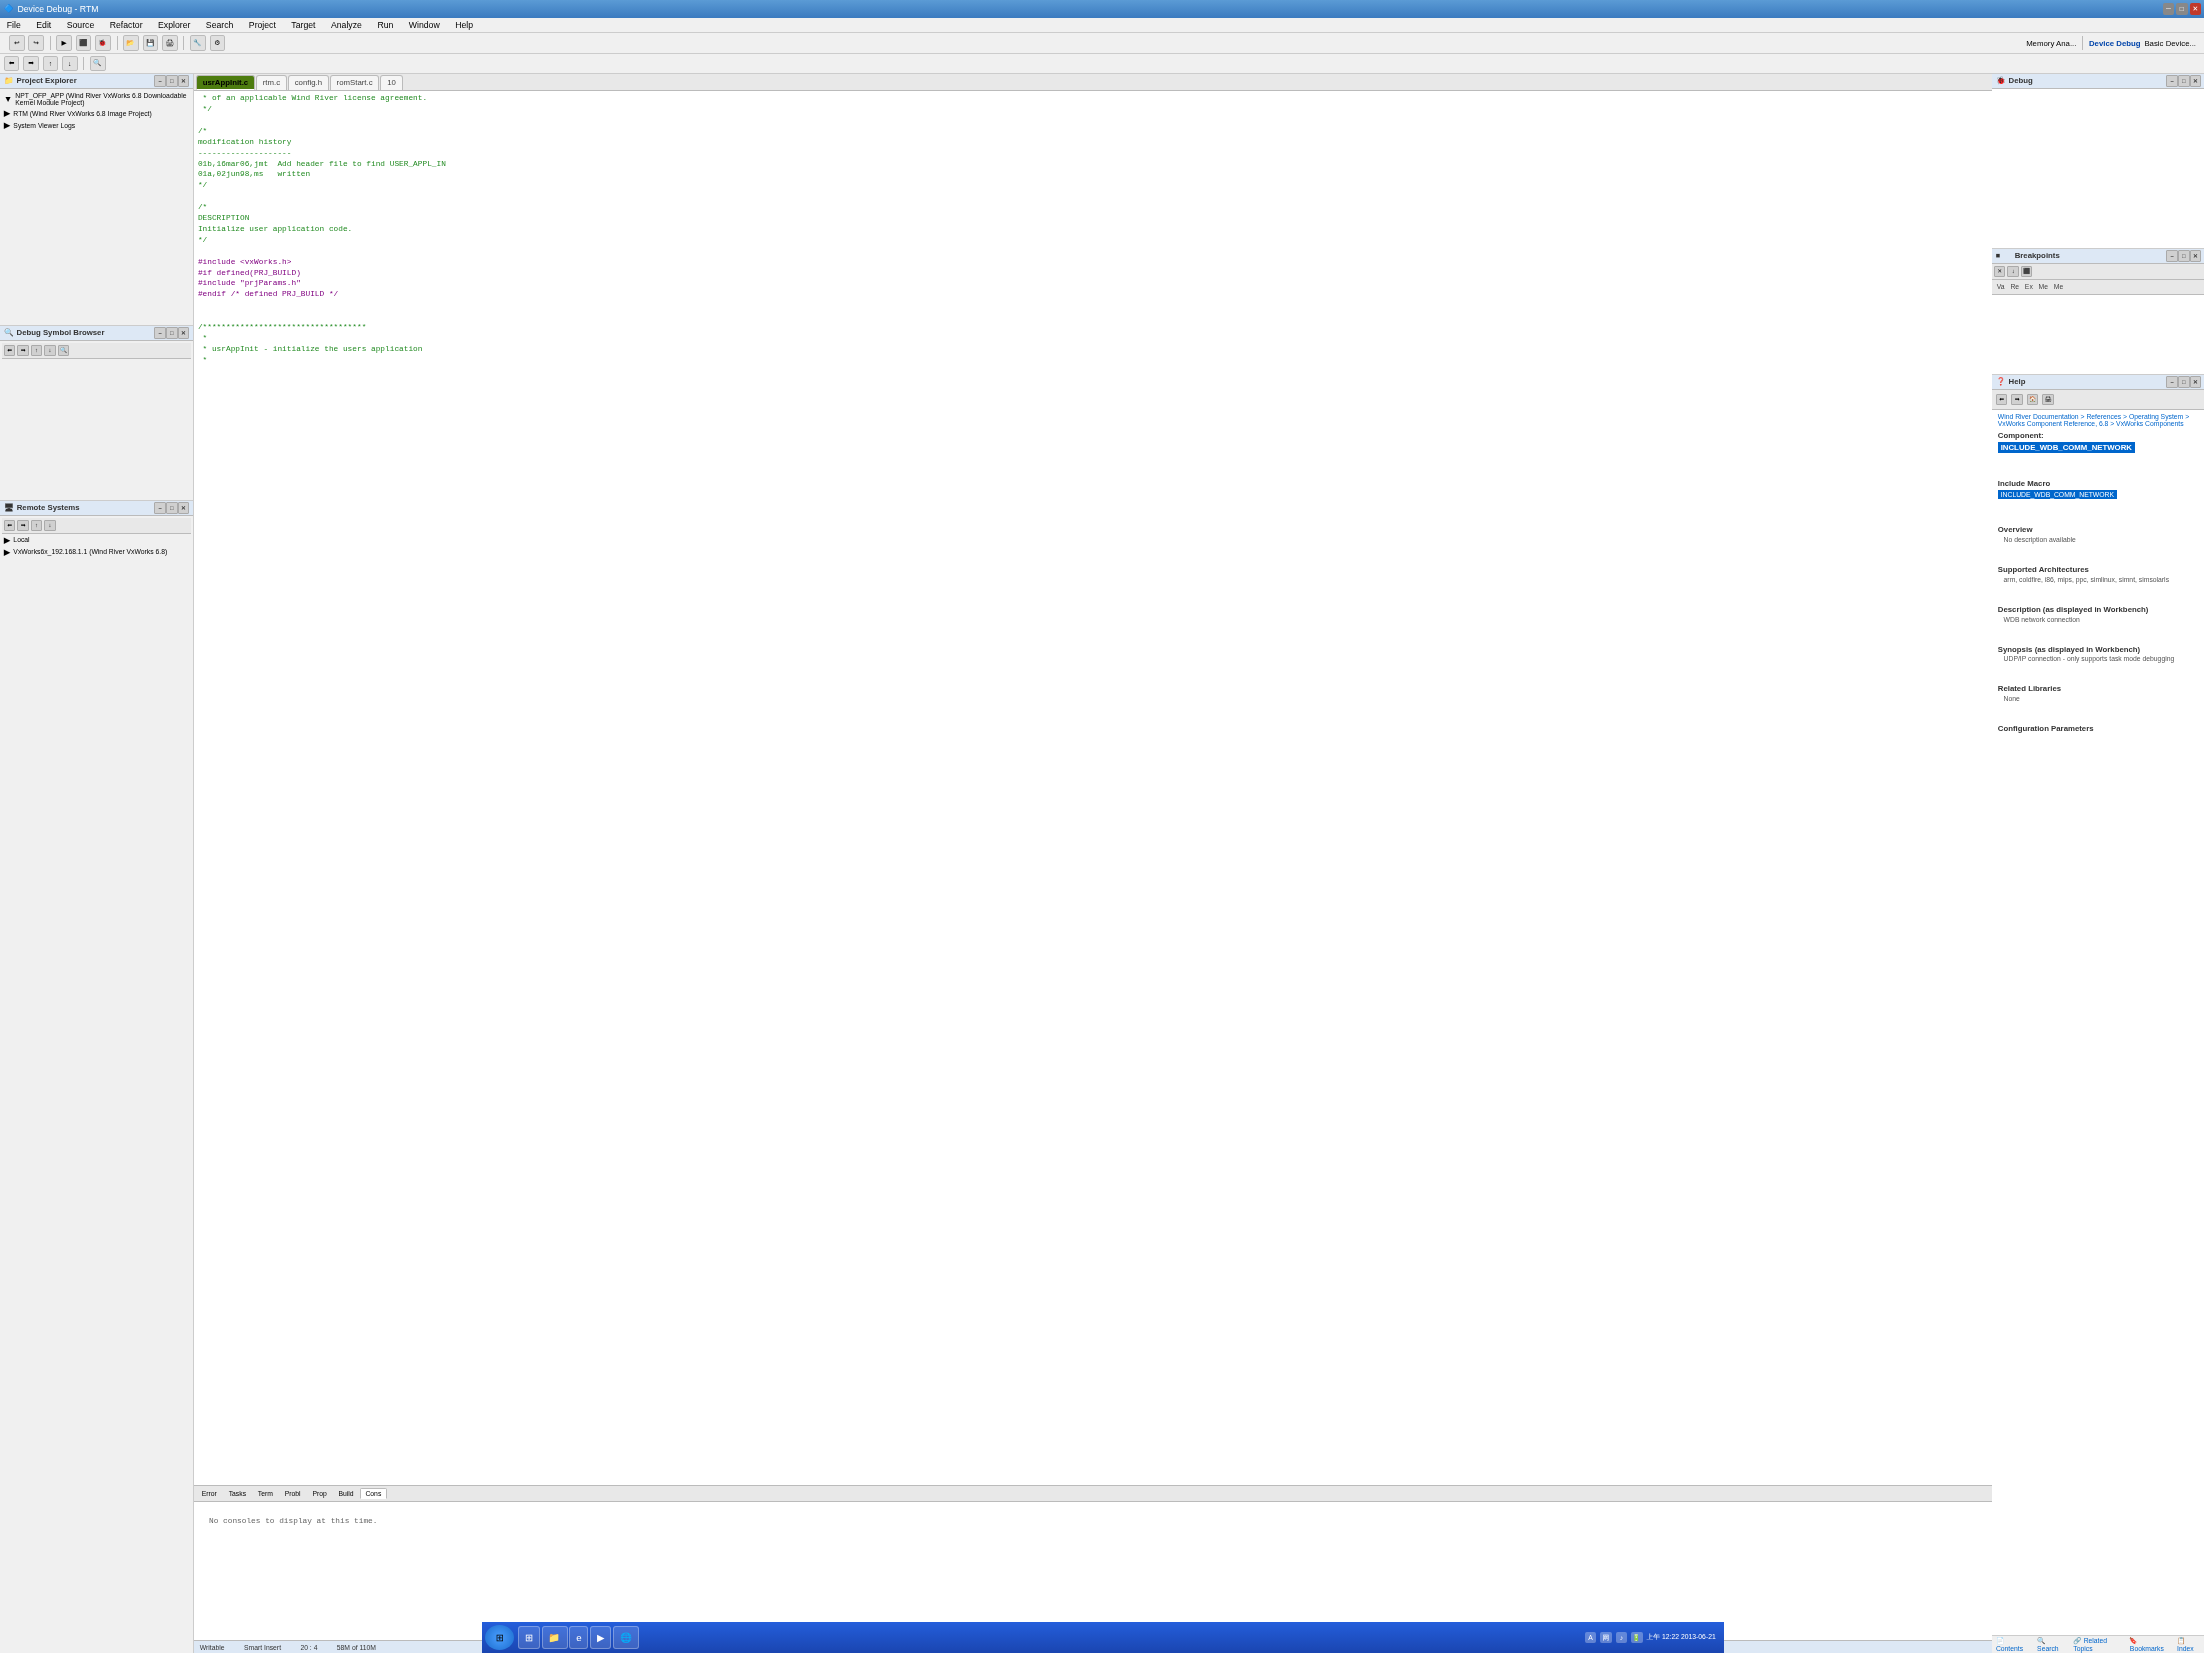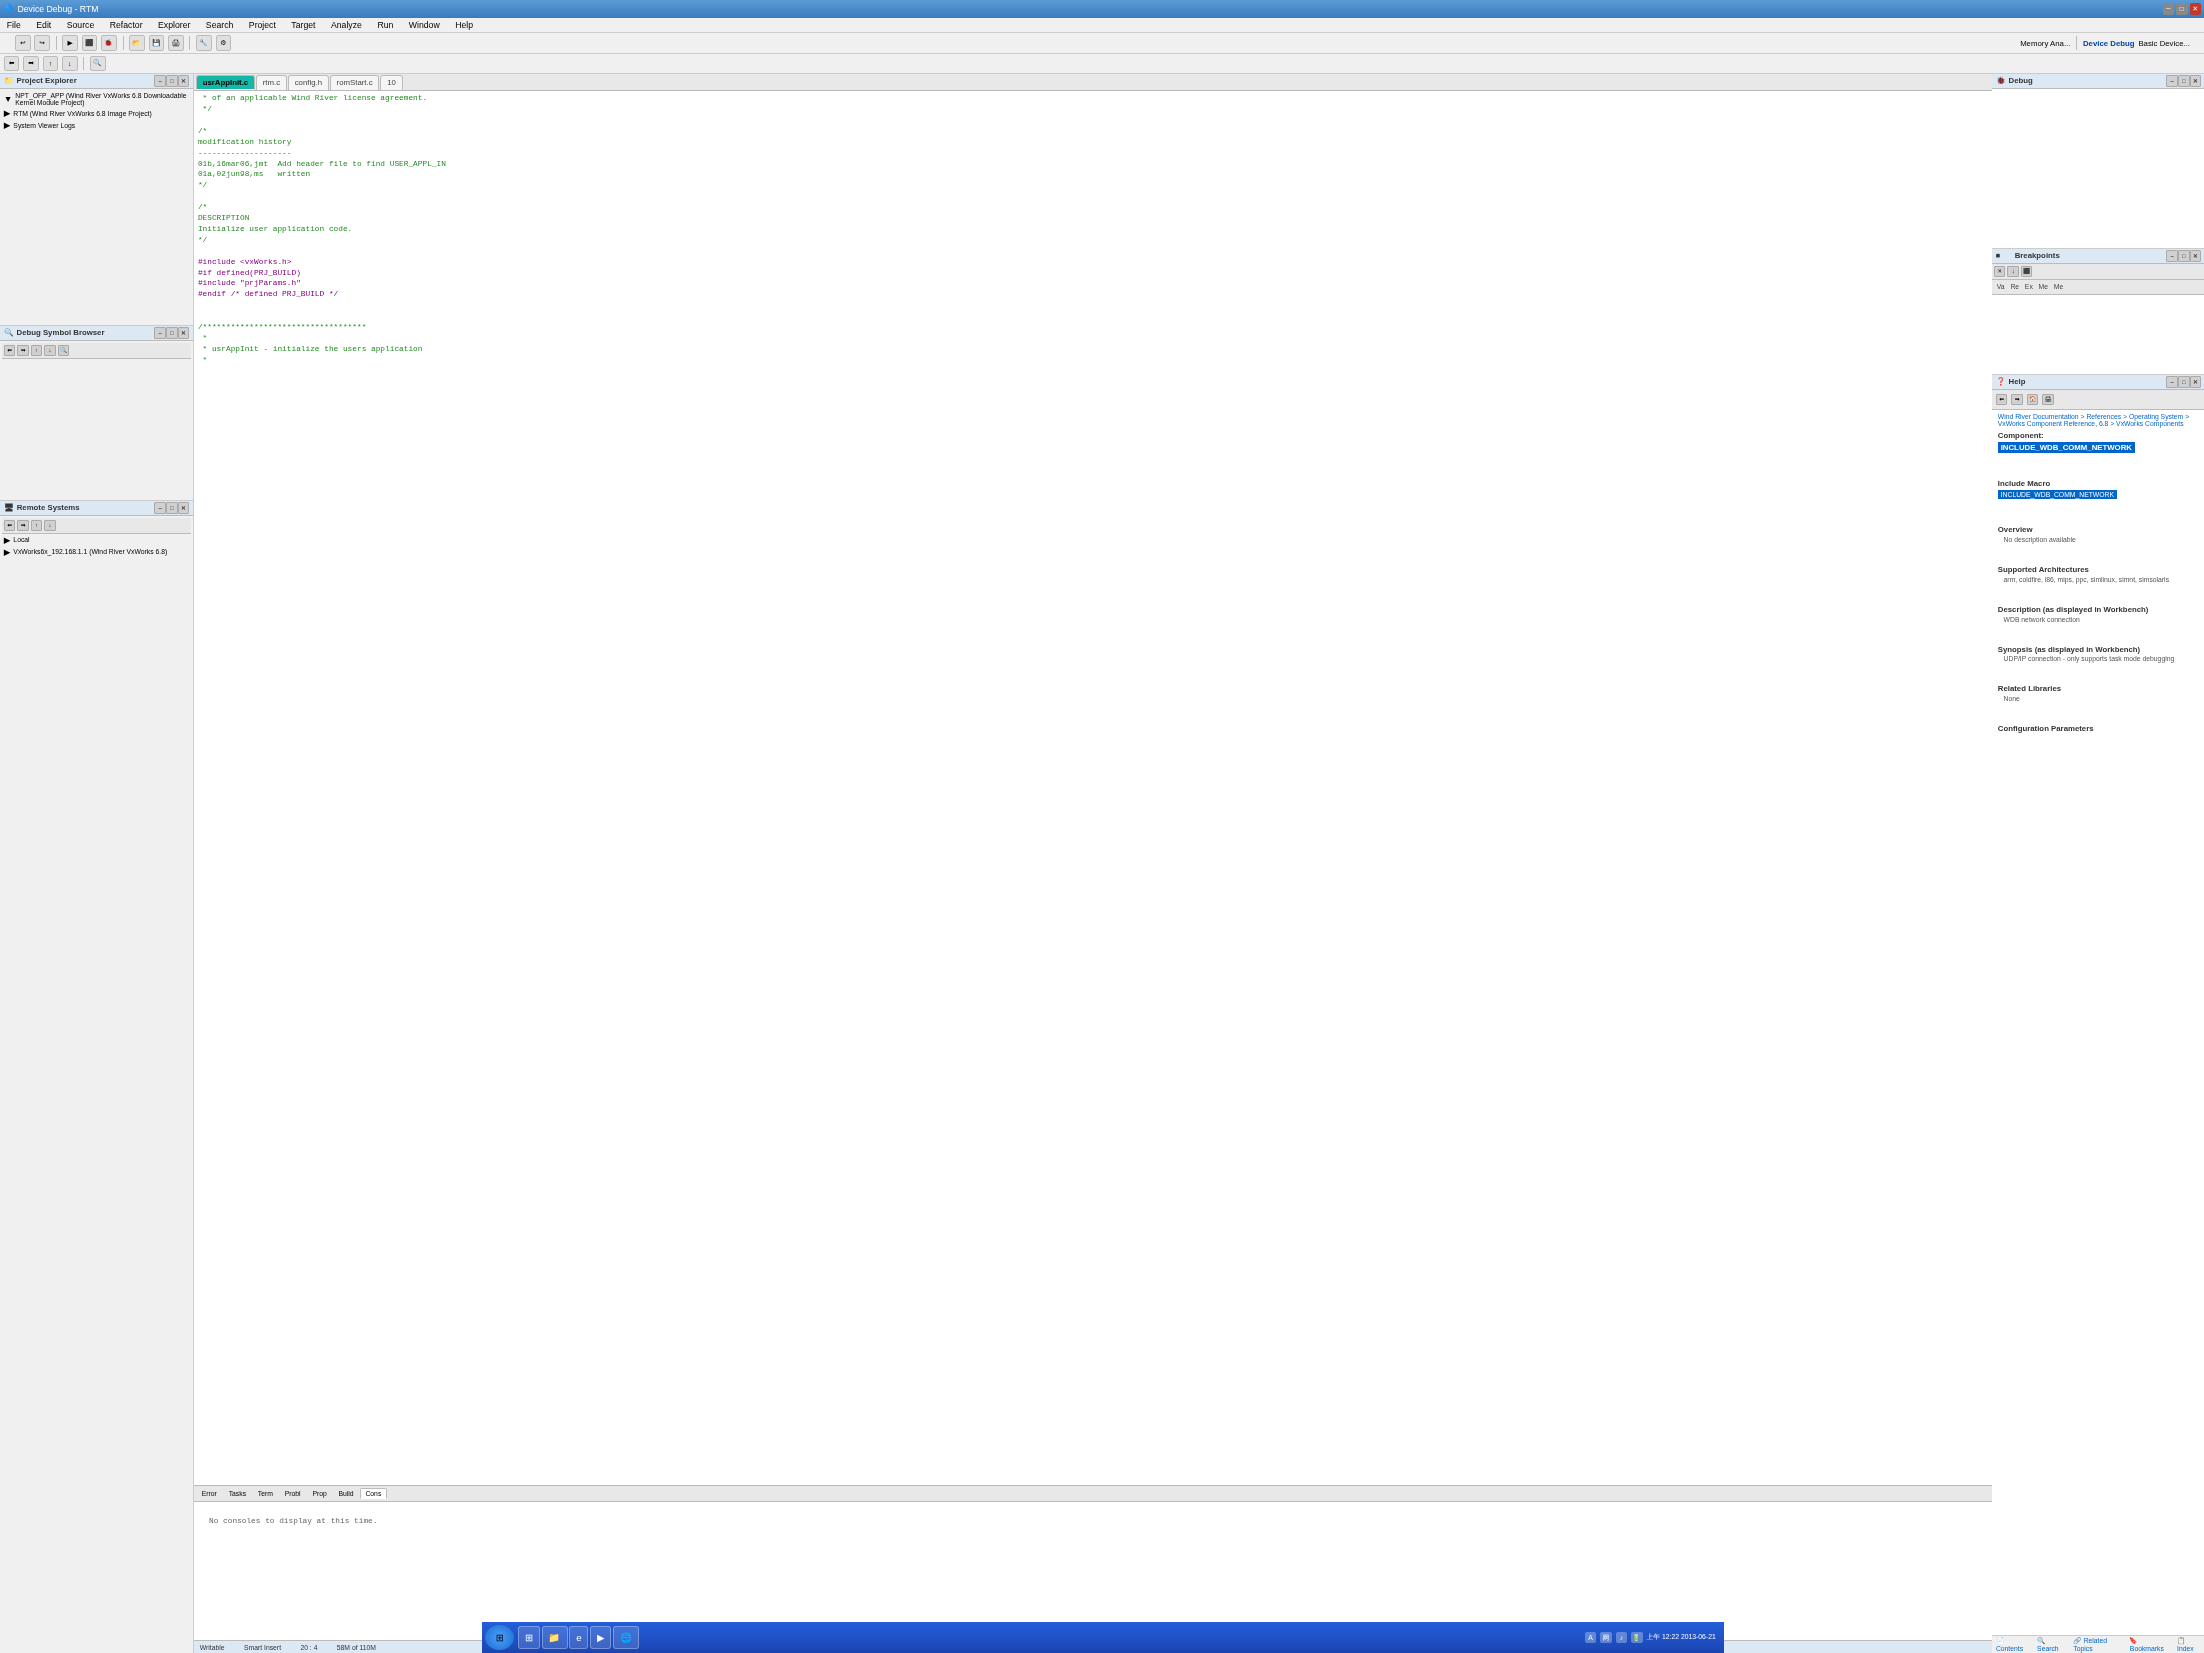--- a/index.html
+++ b/index.html
@@ -74,21 +74,21 @@
       cursor: pointer;
       padding: 1px 2.9px;
     }
 
     .toolbar {
       height: 21.3px;
       background: #f0f0f0;
       border-bottom: 1px solid #ccc;
       display: flex;
       align-items: center;
-      padding: 0 15px;
+      padding: 0 9px;
       gap: 3.9px;
     }
 
     .toolbar2 {
       height: 19.4px;
       background: #f0f0f0;
       border-bottom: 1px solid #ccc;
       display: flex;
       align-items: center;
       padding: 0 3.9px;
@@ -168,21 +168,21 @@
       border-radius: 2.9px 2.9px 0 0;
       font-size: 7.8px;
       display: flex;
       align-items: center;
       cursor: pointer;
       margin-right: 1px;
       color: #444;
     }
 
     .editor-tab.active {
-      background: #14b8a6;
+      background: #4d7c0f;
       border-bottom: 1px solid #fff;
       color: #000;
       font-weight: bold;
     }
 
     .editor-area {
       flex: 1;
       overflow: hidden;
       background: #fff;
       font-family: 'Courier New', monospace;

